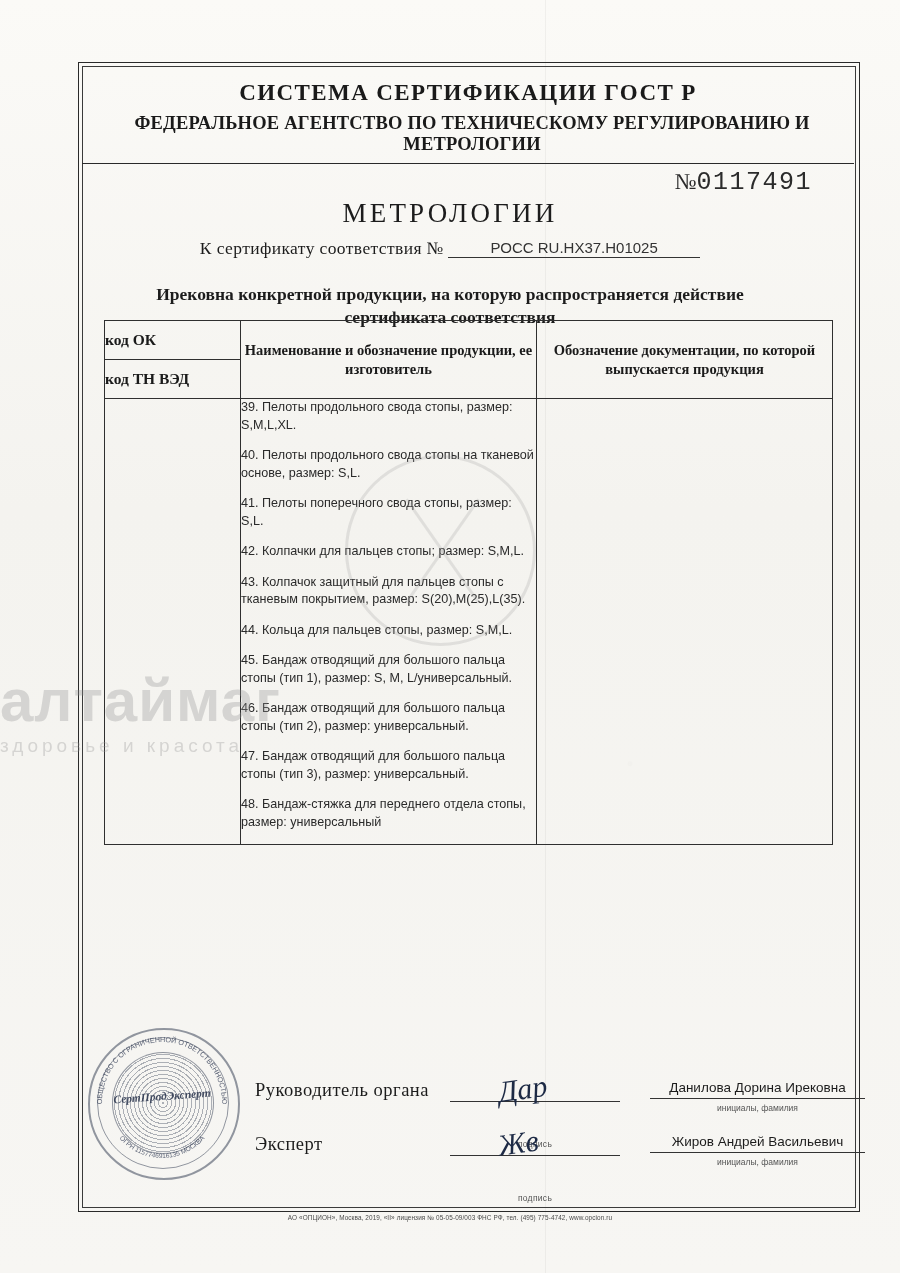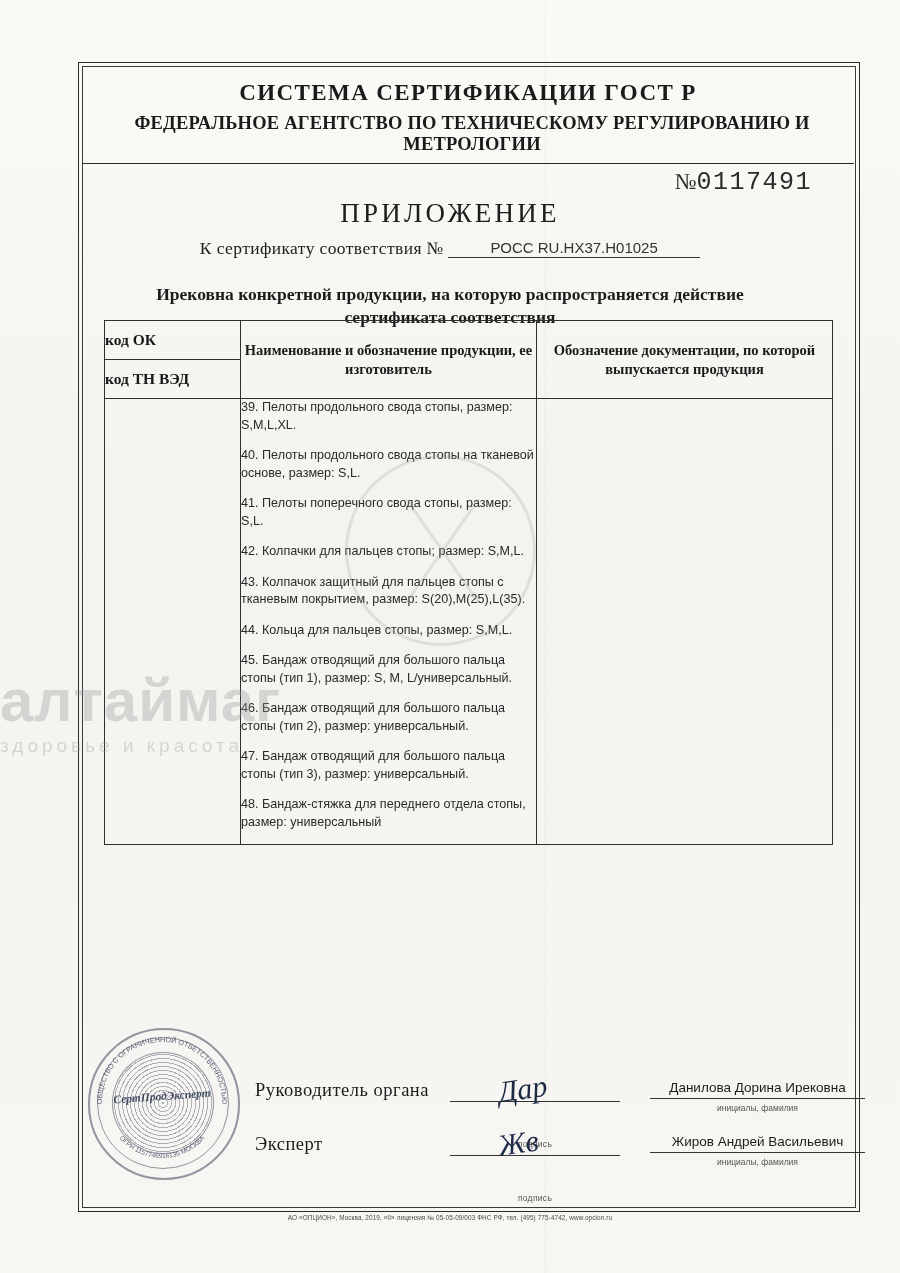--- a/index.html
+++ b/index.html
@@ -363,21 +363,21 @@
 
   <div class="header">
     <div class="line1">СИСТЕМА СЕРТИФИКАЦИИ ГОСТ Р</div>
     <div class="line2">ФЕДЕРАЛЬНОЕ АГЕНТСТВО ПО ТЕХНИЧЕСКОМУ РЕГУЛИРОВАНИЮ И МЕТРОЛОГИИ</div>
   </div>
 
   <div class="blank-number">
     <span class="nomer">№</span><span>0117491</span>
   </div>
 
-  <div class="title-prilozhenie">ПРИЛОЖЕНИЕ</div>
+  <div class="title-prilozhenie">МЕТРОЛОГИИ</div>
 
   <div class="cert-line">
     <span class="label">К сертификату соответствия №</span>
     <span class="underline">РОСС RU.HX37.H01025</span>
   </div>
 
   <div class="subtitle">Ирековна конкретной продукции,  на которую распространяется действие сертификата соответствия</div>
 
   <table class="main-table">
     <colgroup>

